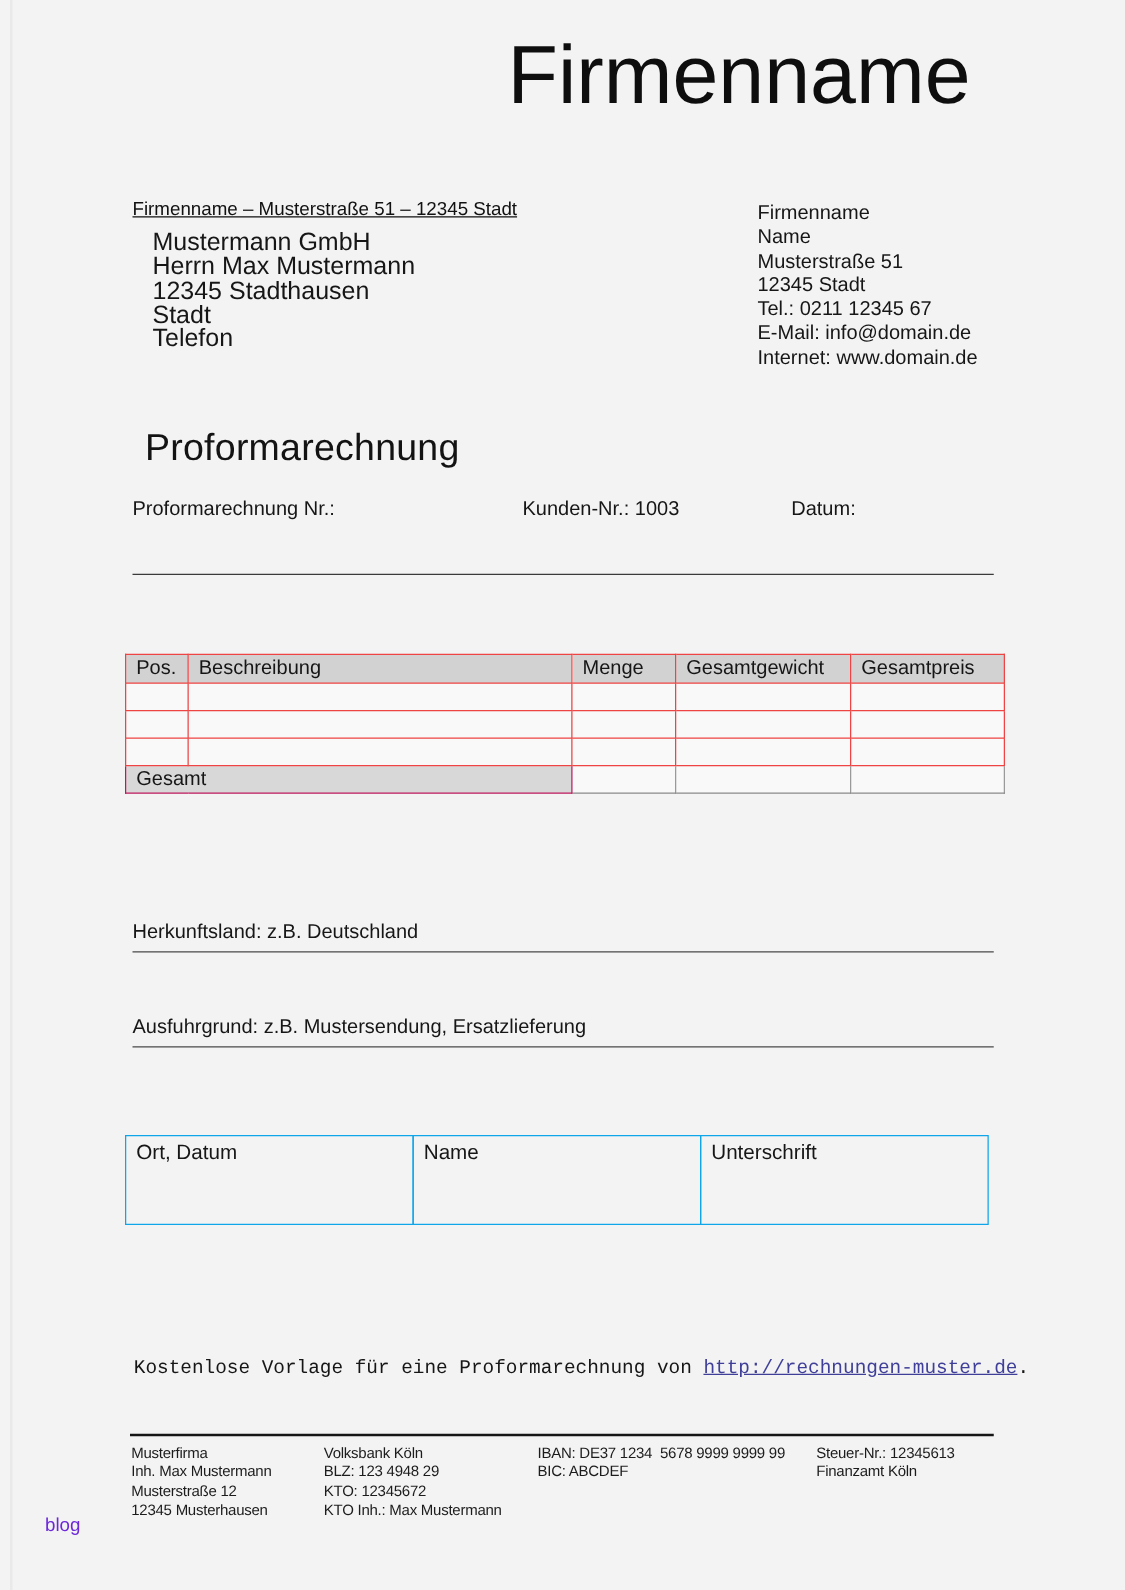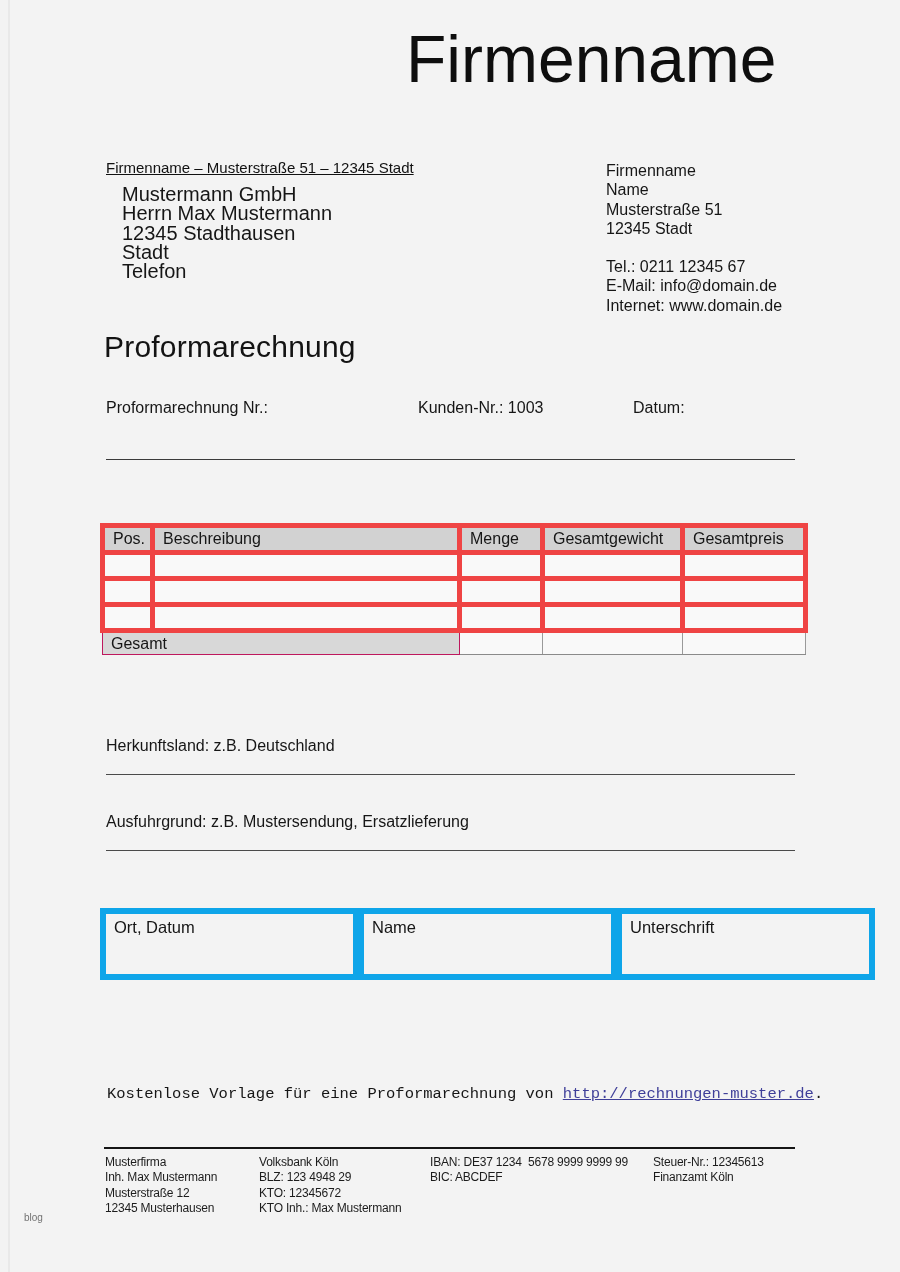--- a/index.html
+++ b/index.html
@@ -33,70 +33,70 @@
 
   .recipient-block{
     position:absolute;left:122px;top:185px;
     font-size:20px;line-height:19.3px;
   }
 
   .company-block{
     position:absolute;left:606px;top:161px;
     font-size:16px;line-height:19.3px;
   }
-  .company-block .contact{margin-top:19px;}
+  .company-block .contact{}
 
   .doc-heading{
-    position:absolute;left:104px;top:330px;margin:0;
+    position:absolute;left:104px;top:330px;margin:12px;
     font-size:30px;font-weight:400;color:#131313;letter-spacing:.2px;
   }
 
   .ref-row{position:absolute;top:399px;left:0;width:900px;font-size:16px;}
   .ref-invoice{position:absolute;left:106px;white-space:nowrap;}
   .ref-customer{position:absolute;left:418px;white-space:nowrap;}
   .ref-date{position:absolute;left:633px;white-space:nowrap;}
 
   .top-rule{
     position:absolute;left:106px;top:459px;width:689px;height:0;
     border-top:1.5px solid #3a3a3a;
   }
 
   table.items{
     position:absolute;left:100px;top:523px;
     border-collapse:collapse;table-layout:fixed;width:703px;
     font-size:16px;
   }
   table.items td,table.items th{
-    border:5px solid #ef4444;padding:0 0 0 8px;text-align:left;
+    border:1px solid #ef4444;padding:0 0 0 8px;text-align:left;
     font-weight:400;overflow:hidden;white-space:nowrap;
   }
   table.items thead th{
     background:#d2d2d2;height:22px;
   }
   table.items tbody td{height:21px;background:#f9f9f9;}
   table.items tr.total-row td.total-cell{
     background:#d8d8d8;height:21px;border:1px solid #be185d;
   }
   table.items tr.total-row td.blank-total{
     background:#f9f9f9;border:1px solid #9a9a9a;border-bottom-color:#8a8a8a;
   }
 
   .decl-line{
     position:absolute;left:106px;width:689px;
-    font-size:16px;padding-bottom:19px;
+    font-size:16px;padding-bottom:6px;
     border-bottom:1px solid #4a4a4a;white-space:nowrap;
   }
   .decl-origin{top:737px;}
   .decl-export{top:813px;}
 
   .signature-row{
     position:absolute;left:100px;top:908px;display:flex;
   }
   .sig-box{
-    width:259px;height:72px;border:6px solid #0ea5e9;
+    width:231px;height:72px;border:1px solid #0ea5e9;
     box-sizing:border-box;padding:4px 0 0 8px;font-size:16.5px;
     background:transparent;
   }
   .sig-box + .sig-box{margin-left:-1px;}
 
   .note-line{
     position:absolute;left:107px;top:1085px;font-size:15.5px;white-space:nowrap;font-family:Liberation Mono, monospace;
   }
   .note-line a{
     color:#3f3f99;text-decoration:underline;
@@ -110,21 +110,21 @@
     position:absolute;top:1155px;font-size:12px;line-height:15.4px;
     letter-spacing:-0.2px;color:#1c1c1c;
   }
   .footer-col .footer-item{white-space:pre;}
   .fcol-1{left:105px;}
   .fcol-2{left:259px;}
   .fcol-3{left:430px;}
   .fcol-4{left:653px;}
 
   .watermark{
-    position:absolute;left:24px;top:1212px;font-size:10px;color:#737373;
+    position:absolute;left:36px;top:1212px;font-size:15px;color:#6d28d9;
   }
 </style>
 </head>
 <body>
 
 <div class="page">
 
   <div class="company-title">Firmenname</div>
 
   <div class="sender-line">Firmenname – Musterstraße 51 – 12345 Stadt</div>

